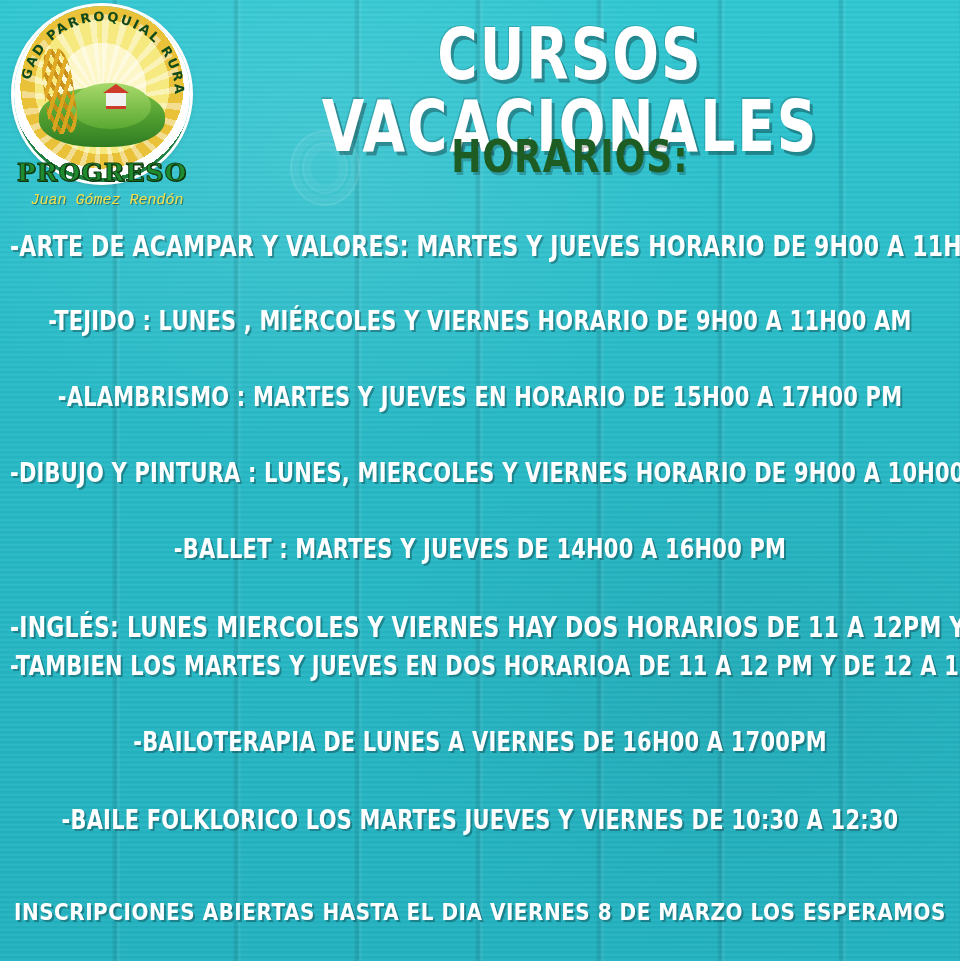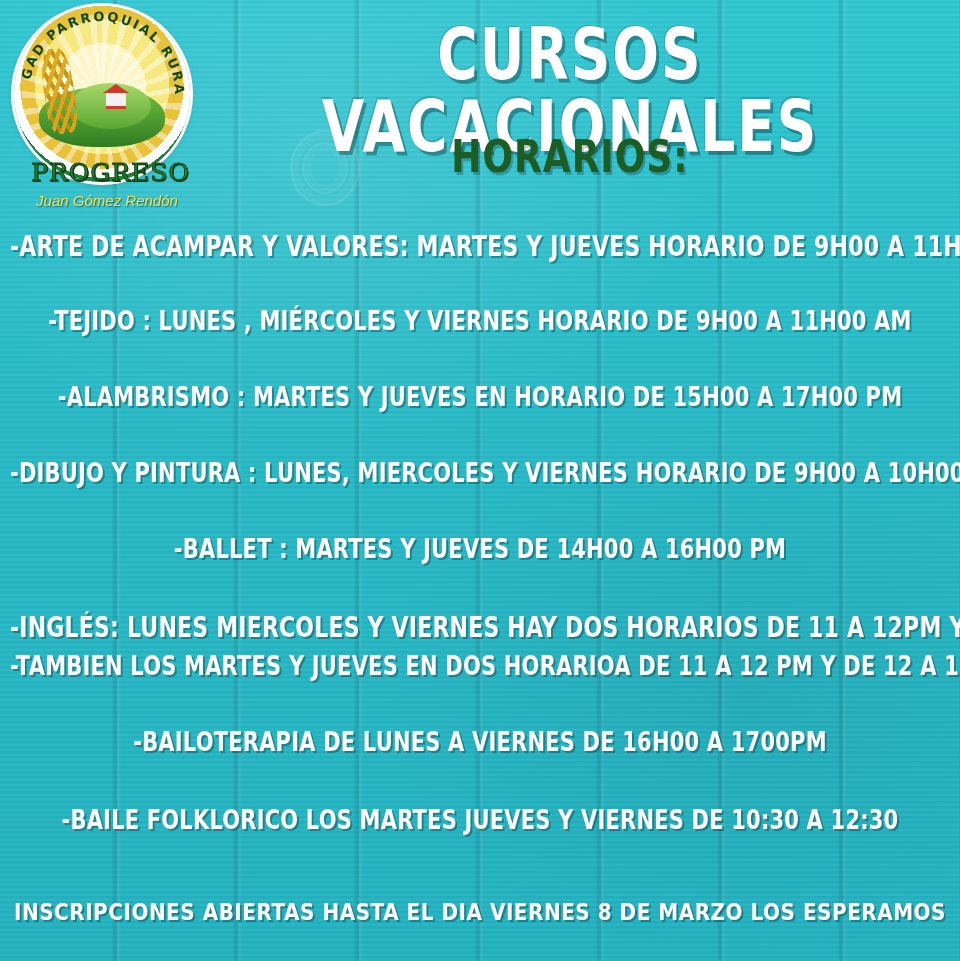--- a/index.html
+++ b/index.html
@@ -139,36 +139,36 @@
     position: absolute;
     left: 0; top: 0;
     width: 176px; height: 176px;
   }
   .logo-ring-text svg { width: 176px; height: 176px; display:block; }
   .logo-progreso {
     position: absolute;
     left: 6px;
     top: 156px;
     width: 176px;
-    text-align: right;
+    text-align: center;
     font-family: "DejaVu Serif", serif;
-    font-weight: normal;
+    font-weight: bold;
     font-size: 25px;
     letter-spacing: 1px;
     color: #1f8a2e;
     -webkit-text-stroke: 1px #123d12;
     text-shadow: 1px 1px 0 #0c2f0c;
   }
   .logo-sub {
     position: absolute;
     left: 6px;
     top: 190px;
     width: 186px;
     text-align: center;
-    font-family: Liberation Sans, sans-serif;
+    font-family: Liberation Mono, monospace;
     font-style: italic;
     font-size: 15px;
     color: #f4e04d;
     text-shadow: 1px 1px 1px rgba(0,0,0,0.45);
   }
 
   
   .title {
     position: absolute;
     left: 210px;

